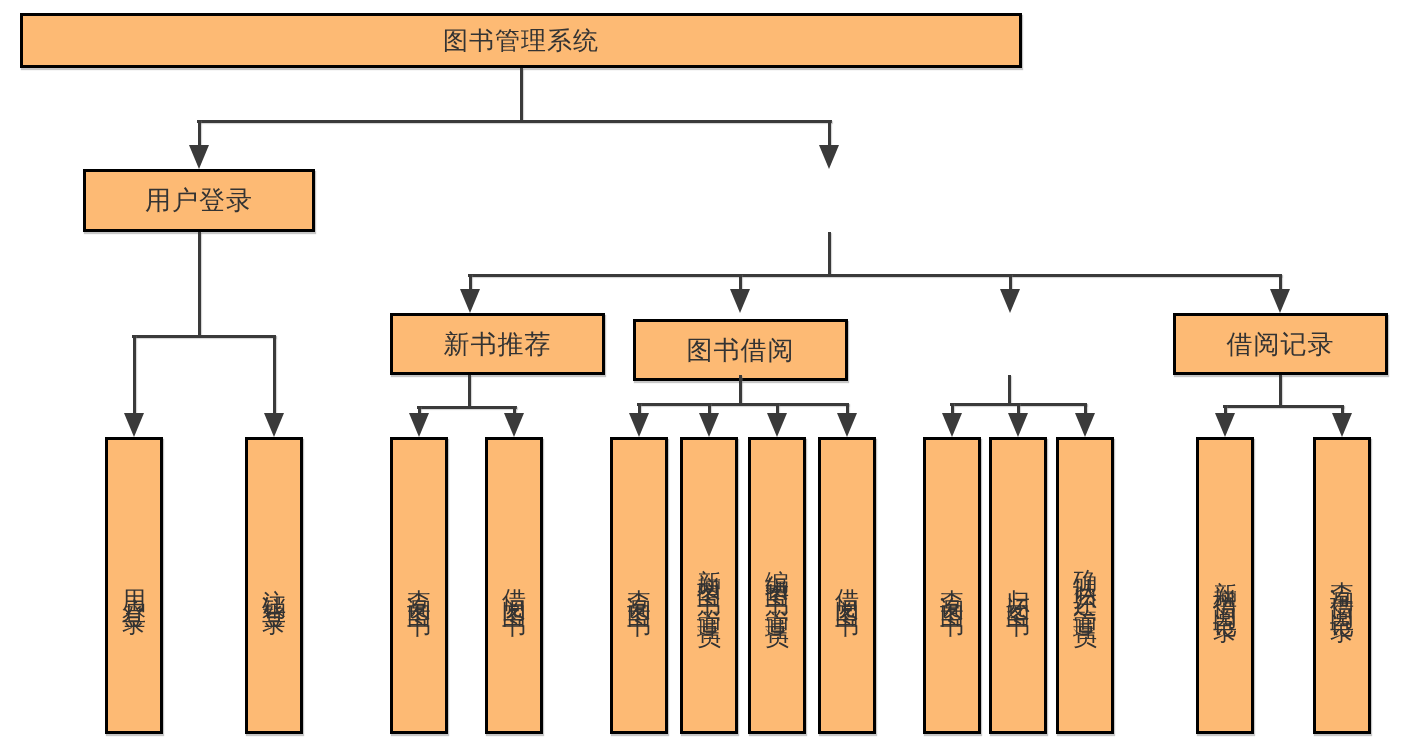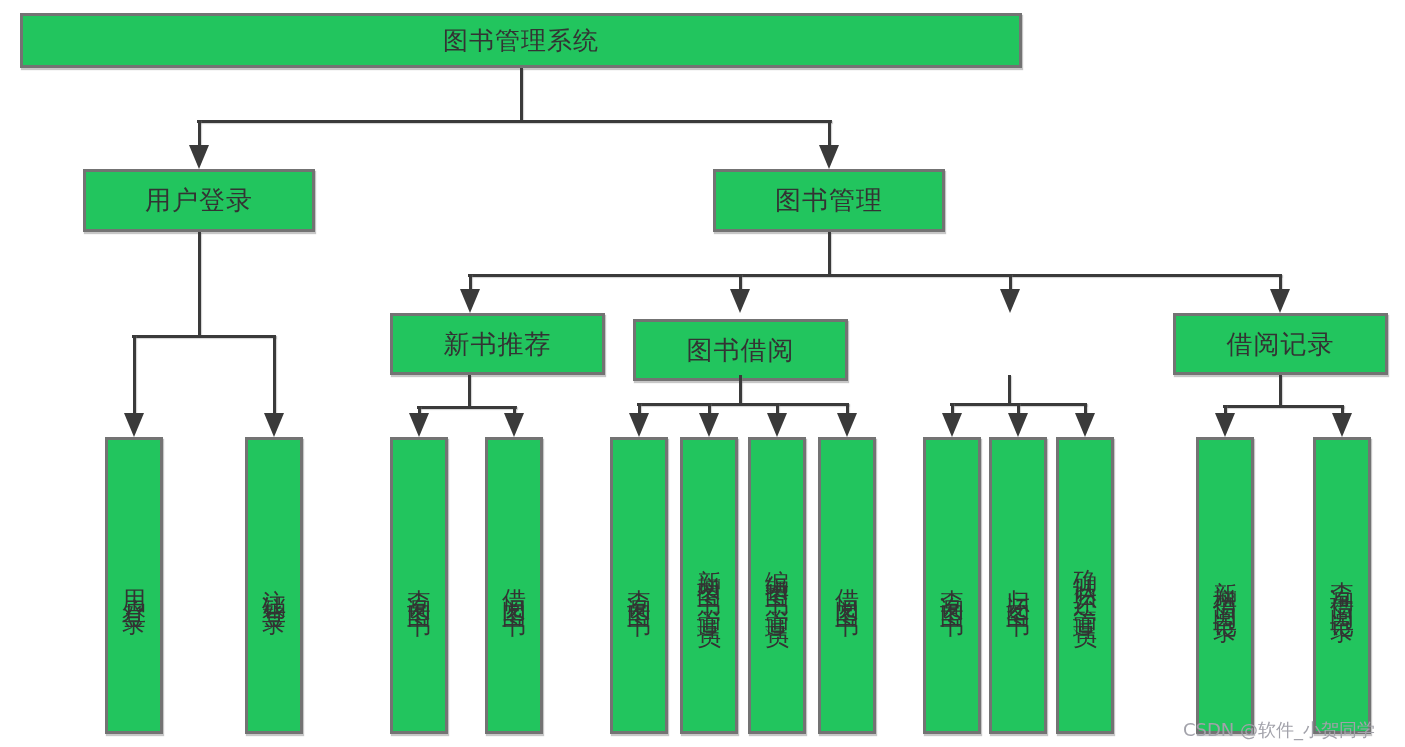--- a/index.html
+++ b/index.html
@@ -1,20 +1,20 @@
 <!DOCTYPE html>
 <html><head>
 <meta charset="utf-8">
 <style>
   html,body{margin:0;padding:0;background:#ffffff;}
   body{font-family:"DejaVu Sans","Liberation Sans",sans-serif;}
   .canvas{position:relative;width:1405px;height:747px;background:#ffffff;overflow:hidden;}
 
   
-  .box{position:absolute;box-sizing:border-box;background:#22c55e;border:3px solid #737373;
+  .box{position:absolute;box-sizing:border-box;background:#fdba74;border:3px solid #000000;
        display:flex;align-items:center;justify-content:center;color:#333333;
        box-shadow:1px 2px 1px rgba(130,130,130,0.45);}
   .h-box{font-size:26px;letter-spacing:1px;}
   .root-box{font-size:25px;}
   .v-box{}
   .v-text{writing-mode:vertical-lr;text-orientation:mixed;font-size:24px;line-height:1;
           letter-spacing:8px;color:#333333;}
 
   
   .hl,.vl{position:absolute;background:#3a3a3a;box-shadow:1px 1px 1px rgba(130,130,130,0.35);}
@@ -37,21 +37,20 @@
   <div class="box h-box root-box" style="left:20px;top:13px;width:1002px;height:55px;">图书管理系统</div>
 
   <div class="vl" style="left:520px;top:68px;height:52px;"></div>
   <div class="hl" style="left:197px;top:120px;width:635px;"></div>
   <div class="vl" style="left:198px;top:120px;height:28px;"></div>
   <div class="arrow" style="left:189px;top:145px;"></div>
   <div class="vl" style="left:828px;top:120px;height:28px;"></div>
   <div class="arrow" style="left:819px;top:145px;"></div>
 
   <div class="box h-box" style="left:83px;top:169px;width:232px;height:63px;">用户登录</div>
-  <div class="box h-box" style="left:713px;top:169px;width:232px;height:63px;">图书管理</div>
 
   <div class="vl" style="left:198px;top:232px;height:103px;"></div>
   <div class="hl" style="left:132px;top:335px;width:144px;"></div>
   <div class="vl" style="left:133px;top:335px;height:82px;"></div>
   <div class="arrow" style="left:124px;top:413px;"></div>
   <div class="vl" style="left:273px;top:335px;height:82px;"></div>
   <div class="arrow" style="left:264px;top:413px;"></div>
 
   <div class="vl" style="left:828px;top:232px;height:42px;"></div>
   <div class="hl" style="left:468px;top:274px;width:814px;"></div>
@@ -139,15 +138,14 @@
     <span class="v-text">确认归还（管理员）</span>
     </div>
 
   <div class="box v-box" style="left:1196px;top:437px;width:58px;height:297px;">
     <span class="v-text">新增借阅记录</span>
     </div>
   <div class="box v-box" style="left:1313px;top:437px;width:58px;height:297px;">
     <span class="v-text">查询借阅记录</span>
     </div>
 
-  <div class="watermark">CSDN @软件_小贺同学</div>
 
 </div>
 
 </body></html>

